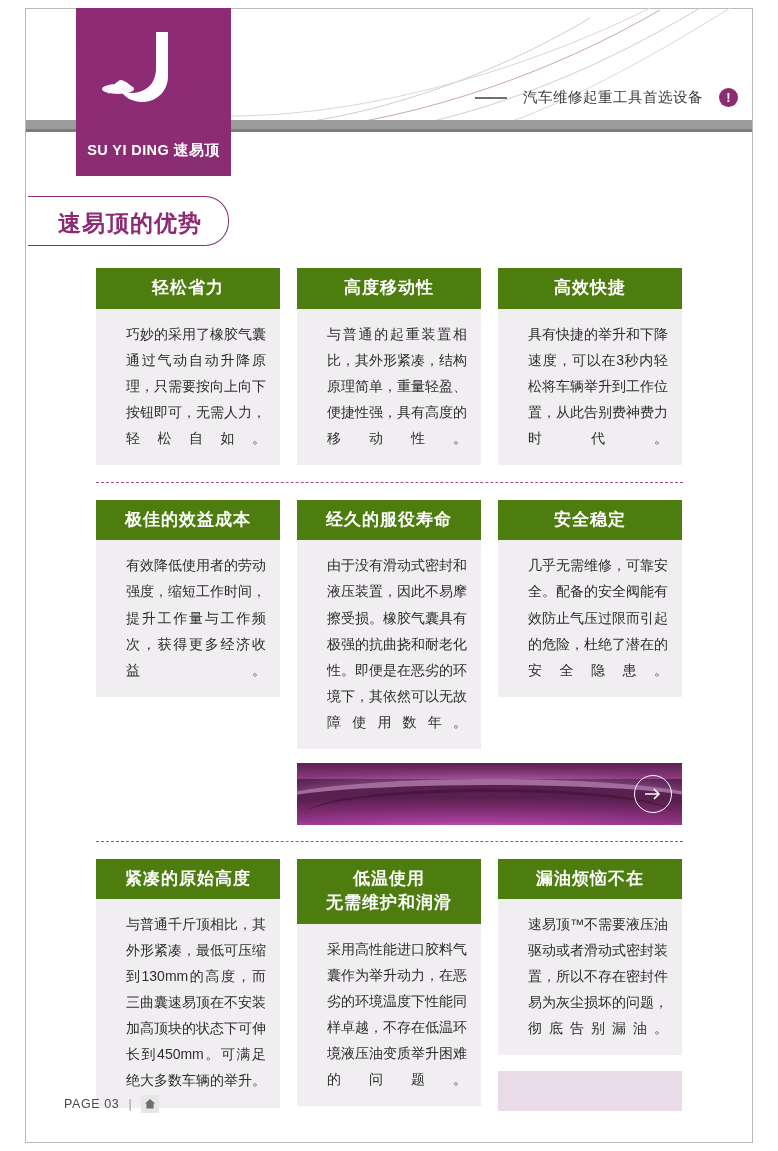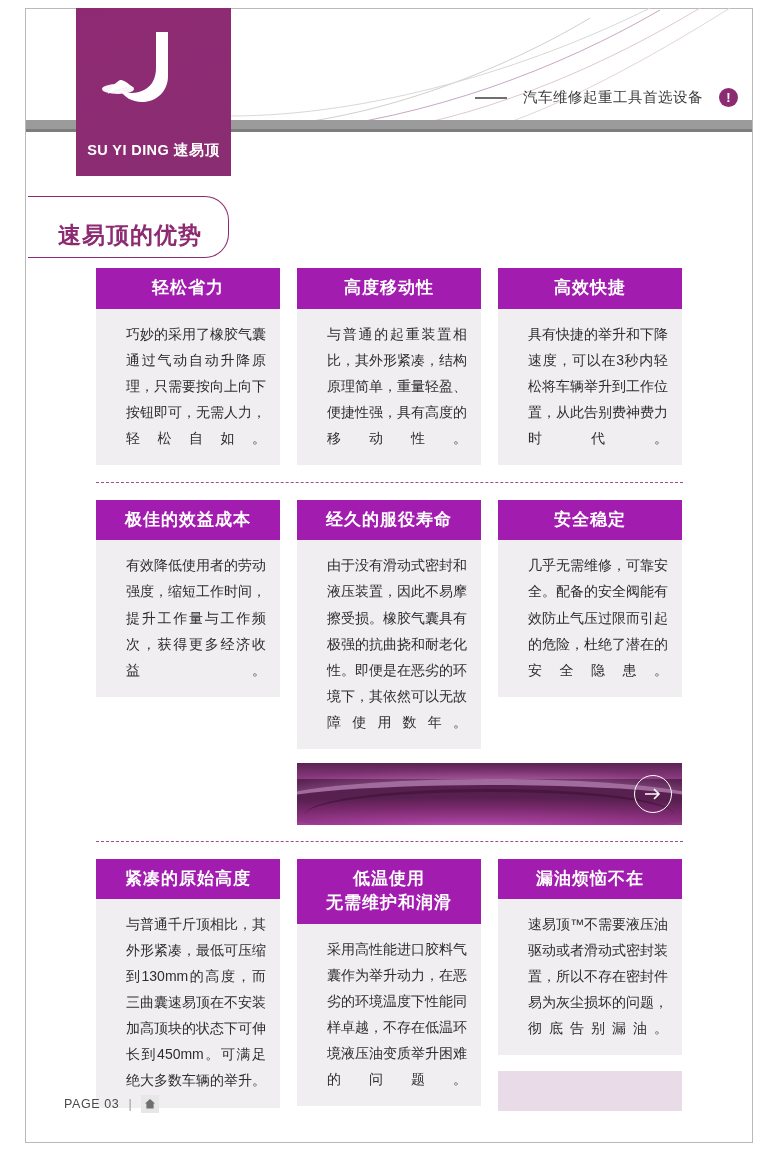--- a/index.html
+++ b/index.html
@@ -143,21 +143,21 @@
     line-height: 19px;
     text-align: center;
   }
 
   
   .section-title {
     position: absolute;
     left: 28px;
     top: 196px;
     height: 44px;
-    padding: 16px 26px 0 30px;
+    padding: 4px 26px 0 30px;
     display: flex;
     align-items: center;
     border: 1px solid #8d2b72;
     border-left: none;
     border-radius: 0 24px 24px 0;
     color: #8d2b72;
     font-size: 23px;
     font-weight: bold;
     letter-spacing: 1px;
   }
@@ -171,21 +171,21 @@
   }
   .row {
     display: flex;
     gap: 17px;
     align-items: flex-start;
   }
   .col {
     width: 184px;
   }
   .card-head {
-    background: #a21caf;
+    background: #4d7c0f;
     color: #ffffff;
     font-size: 17px;
     font-weight: bold;
     text-align: center;
     padding: 8px 4px;
     letter-spacing: 1px;
     line-height: 1.45;
   }
   .card-body {
     background: #f0eef0;

